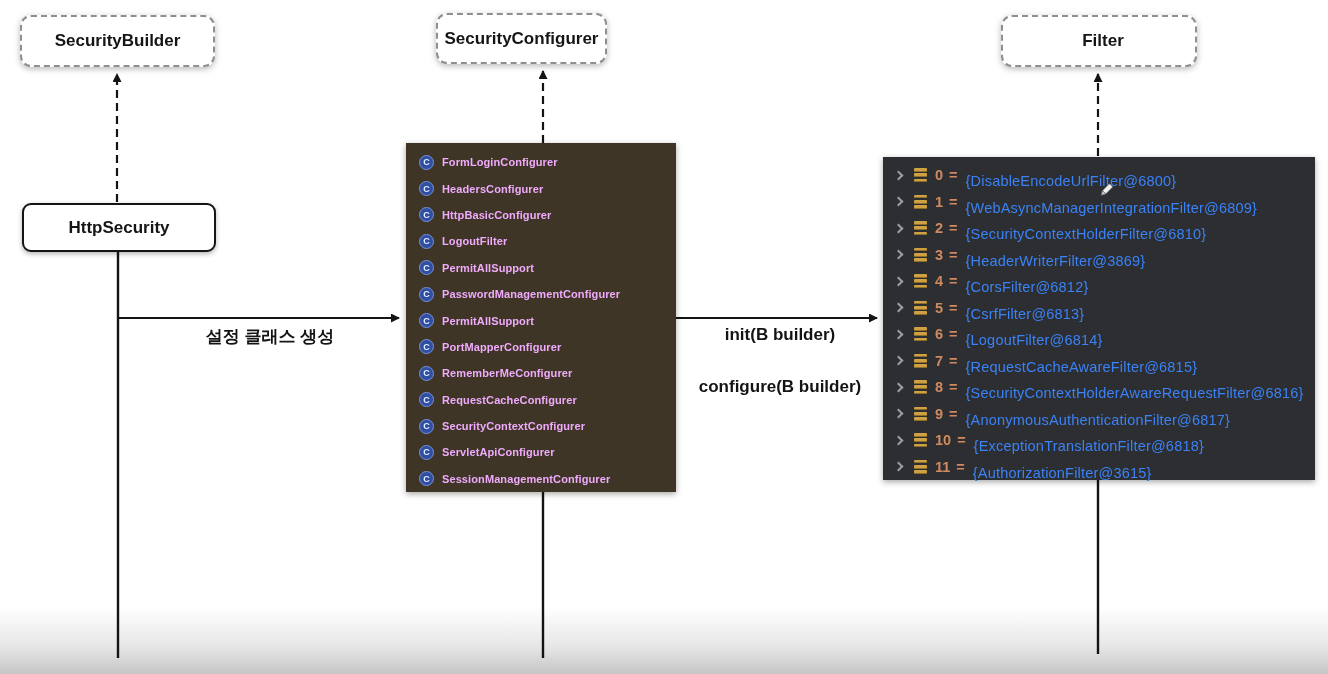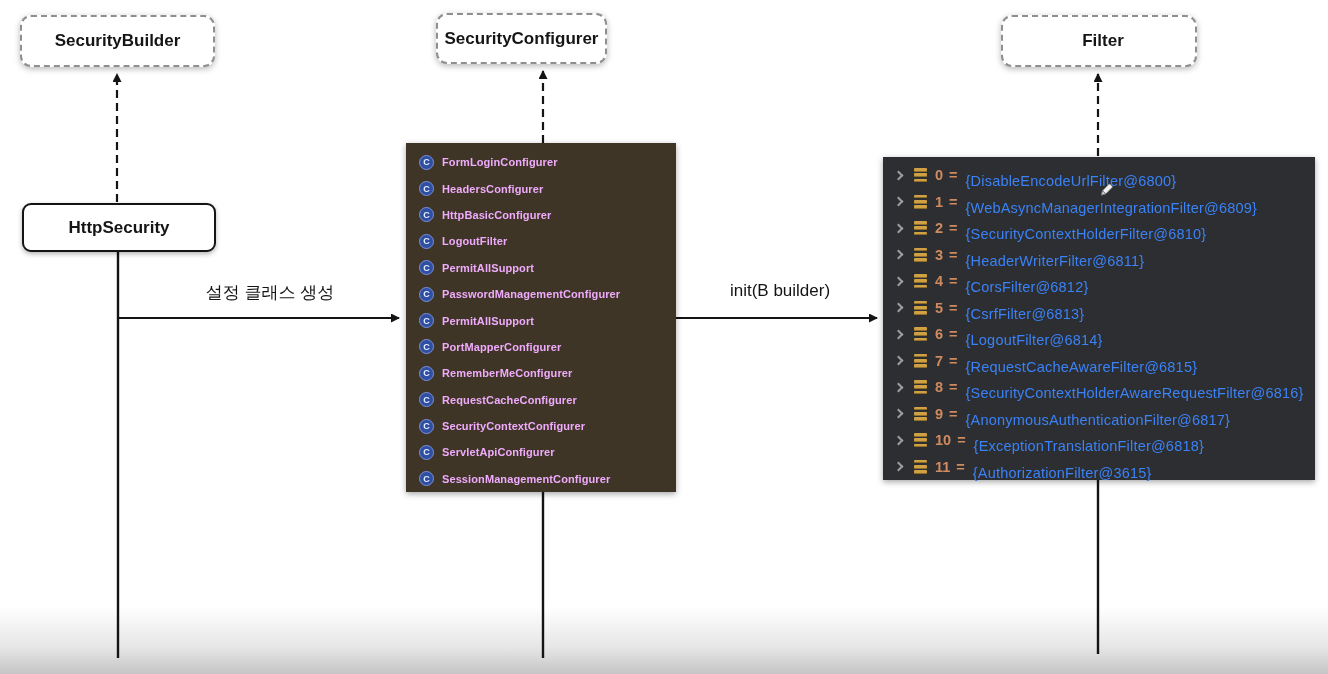--- a/index.html
+++ b/index.html
@@ -21,21 +21,21 @@
     position:absolute; background:#fff; border:2.5px solid #141414; border-radius:9px;
     display:flex; align-items:center; justify-content:center;
     font-size:17px; font-weight:700; color:#151515;
     box-shadow:0 2px 5px rgba(0,0,0,0.3);
   }
   #box-security-builder { left:20px; top:15px; width:195px; height:52px; }
   #box-security-configurer { left:436px; top:13px; width:171px; height:51px; }
   #box-filter { left:1001px; top:15px; width:196px; height:52px;padding-left:8px; }
   #box-http-security { left:22px; top:203px; width:194px; height:49px; }
 
-  .edge-label { position:absolute; font-size:17px; font-weight:400; color:#141414; text-align:center; }
+  .edge-label { position:absolute; font-size:17px; font-weight:700; color:#141414; text-align:center;margin-top:44px; }
   #label-create { left:150px; top:281px; width:240px; }
   #label-init { left:680px; top:281px; width:200px; }
   #label-configure { left:668px; top:333px; width:224px; }
 
   
   .configurer-panel {
     position:absolute; left:406px; top:143px; width:270px; height:349px;
     background:#3e3527; padding:6px 6px 0 13px;
     box-shadow:0 2px 6px rgba(0,0,0,0.35);
   }
@@ -100,20 +100,21 @@
   </div>
   <div class="dash-box" id="box-filter">
     <span>Filter</span>
   </div>
   <div class="solid-box" id="box-http-security">
     <span>HttpSecurity</span>
   </div>
 
   <div class="edge-label" id="label-create">설정 클래스 생성</div>
   <div class="edge-label" id="label-init">init(B builder)</div>
+  <div class="edge-label" id="label-configure">configure(B builder)</div>
 
   <div class="configurer-panel">
 
       <div class="crow">
         <span class="class-icon">C</span>
         <span class="cname">FormLoginConfigurer</span>
       </div>
 
       <div class="crow">
         <span class="class-icon">C</span>
@@ -216,21 +217,21 @@
 
       <div class="frow">
         <span class="chev"></span>
         <span class="array-icon">
           <i></i>
           <i></i>
           <i></i>
         </span>
         <span class="fidx">3</span>
         <span class="feq">=</span>
-        <span class="fval">{HeaderWriterFilter@6811}</span>
+        <span class="fval">{HeaderWriterFilter@3869}</span>
       </div>
 
       <div class="frow">
         <span class="chev"></span>
         <span class="array-icon">
           <i></i>
           <i></i>
           <i></i>
         </span>
         <span class="fidx">4</span>

